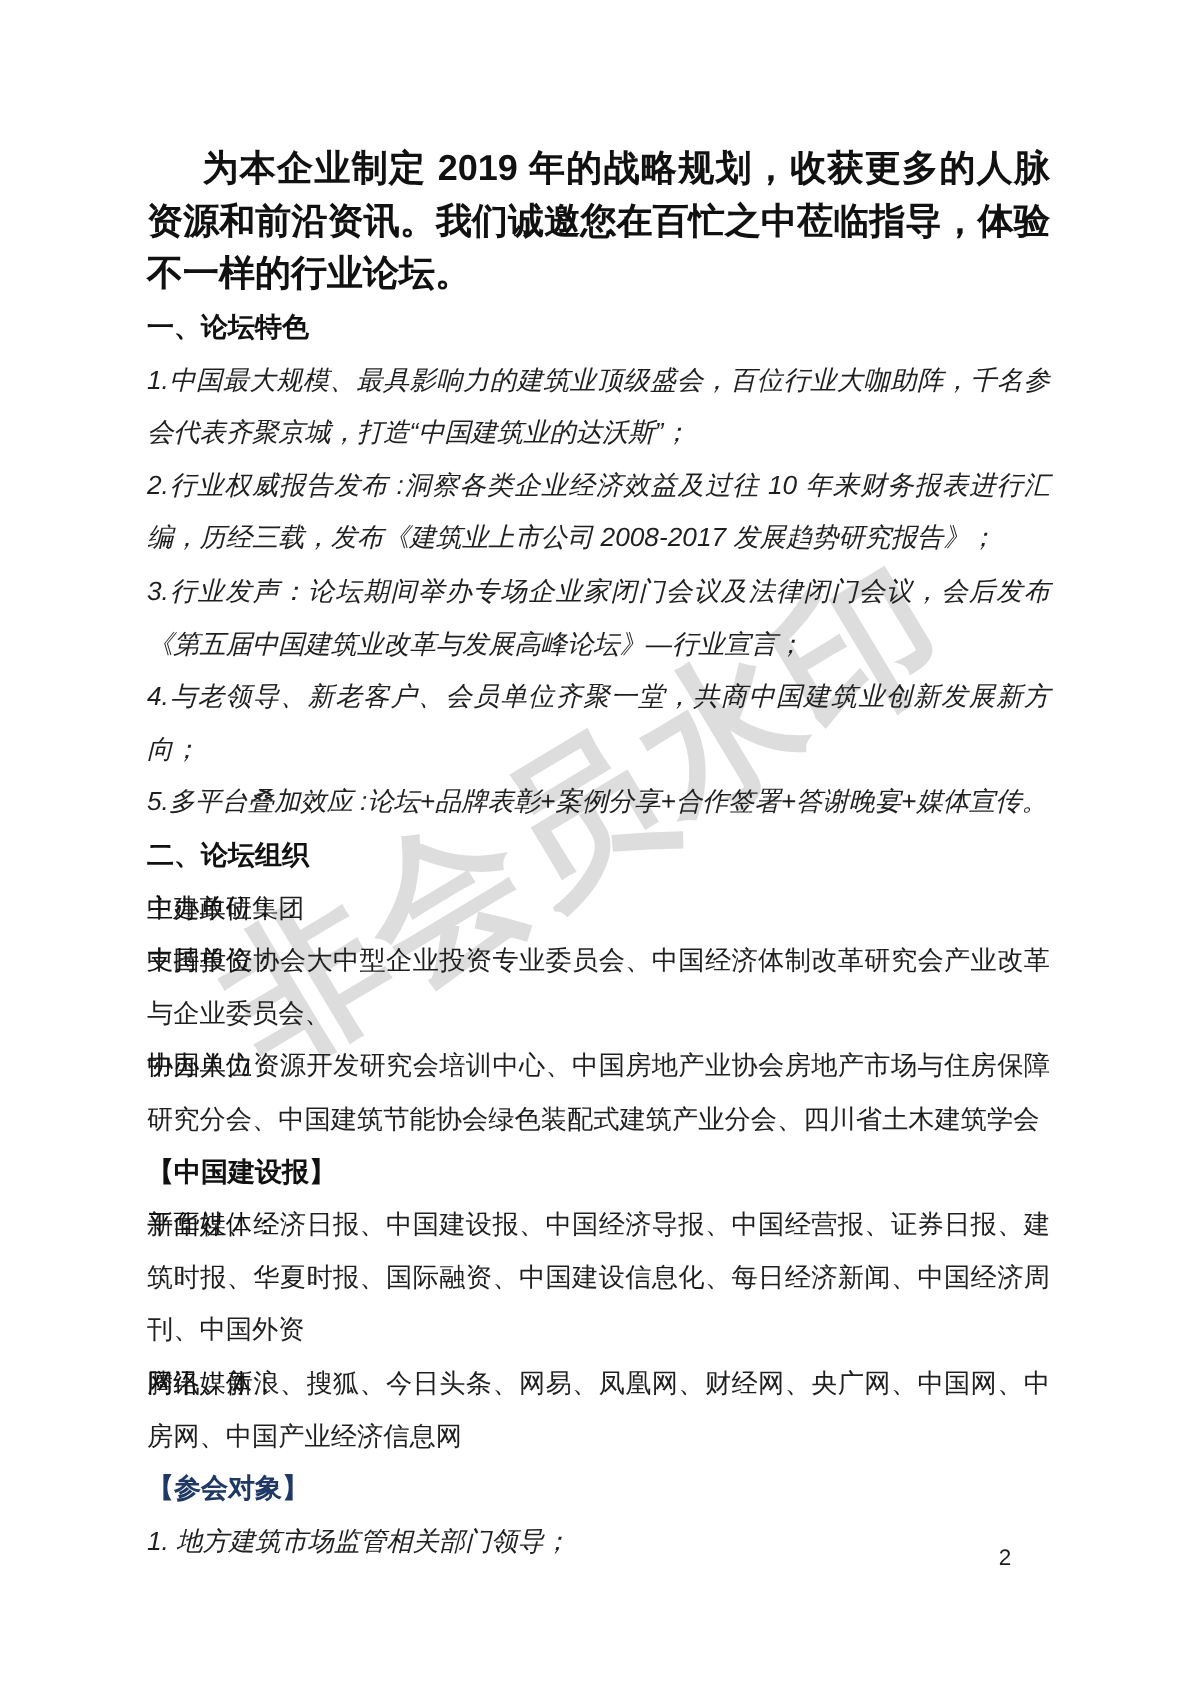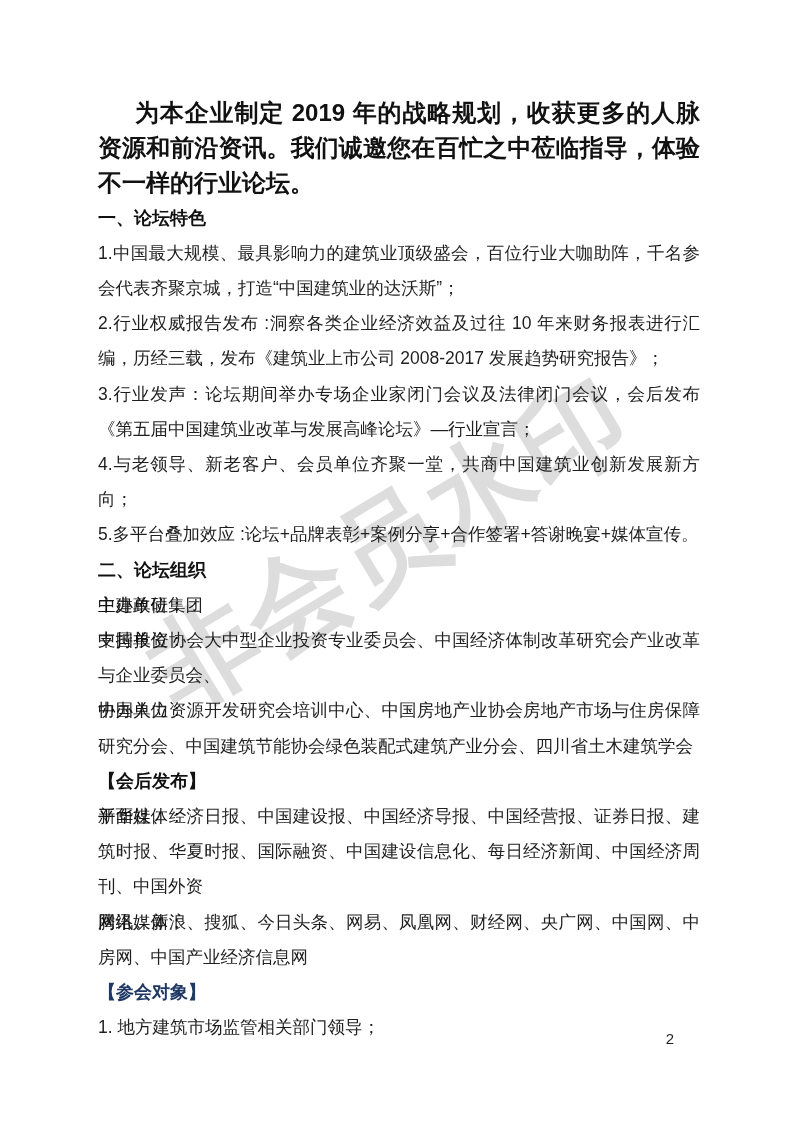--- a/index.html
+++ b/index.html
@@ -40,21 +40,21 @@
     text-indent:37px;
     color:#111;
   }
   h3.sec{
     font-size:18px;
     font-weight:bold;
     color:#111;
     text-align:left;
   }
   h3.navy{color:#1f3864;}
-  .item{font-weight:normal;}
+  .item{font-weight:normal;font-style:italic;}
   .def-row{
     position:relative;
     padding-left:107px;
   }
   .def-row .label{
     position:absolute;
     left:0;top:0;
     font-weight:normal;
     color:#111;
     white-space:nowrap;
@@ -95,21 +95,21 @@
     </div>
     <div class="def-row">
       <span class="label">支持单位：</span>
       <span class="def-content">中国投资协会大中型企业投资专业委员会、中国经济体制改革研究会产业改革与企业委员会、</span>
     </div>
     <div class="def-row">
       <span class="label">协办单位：</span>
       <span class="def-content">中国人力资源开发研究会培训中心、中国房地产业协会房地产市场与住房保障研究分会、中国建筑节能协会绿色装配式建筑产业分会、四川省土木建筑学会</span>
     </div>
 
-    <h3 class="sec">【会后发布】</h3>
+    <h3 class="sec">【中国建设报】</h3>
 
     <div class="def-row">
       <span class="label">平面媒体：</span>
       <span class="def-content">新华社、经济日报、中国建设报、中国经济导报、中国经营报、证券日报、建筑时报、华夏时报、国际融资、中国建设信息化、每日经济新闻、中国经济周刊、中国外资</span>
     </div>
     <div class="def-row">
       <span class="label">网络媒体：</span>
       <span class="def-content">腾讯、新浪、搜狐、今日头条、网易、凤凰网、财经网、央广网、中国网、中房网、中国产业经济信息网</span>
     </div>
 

